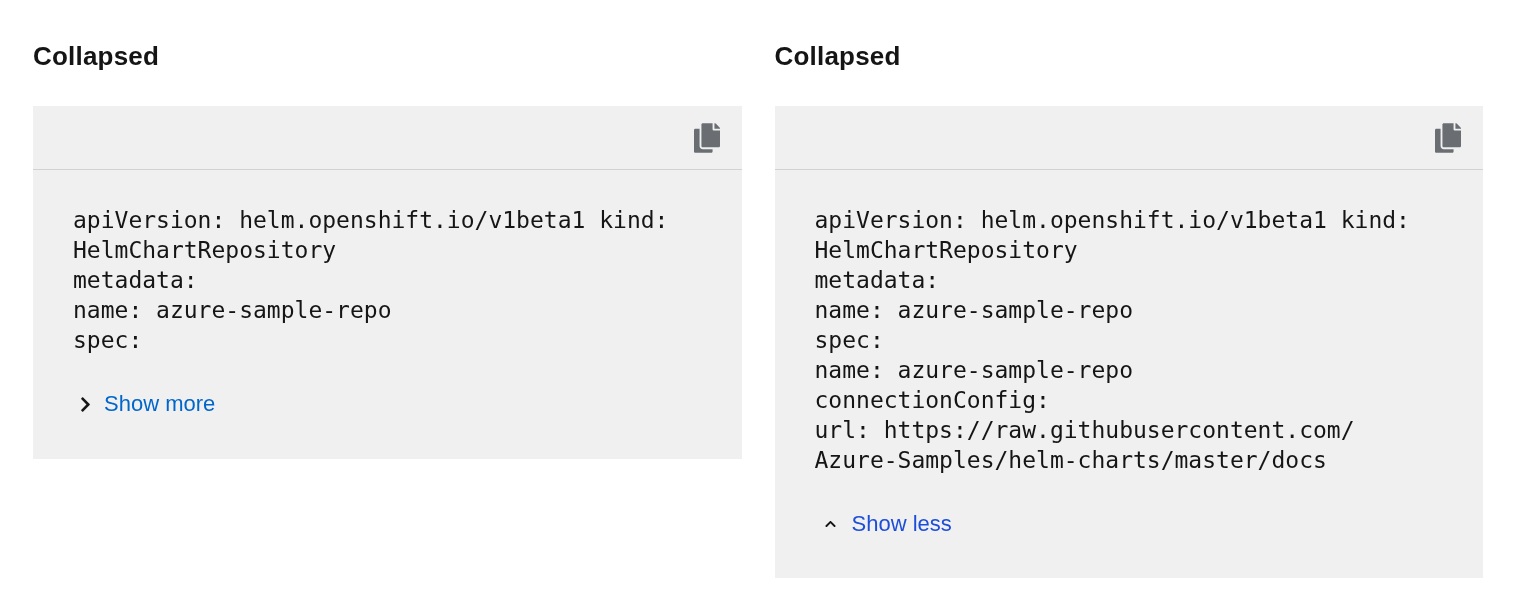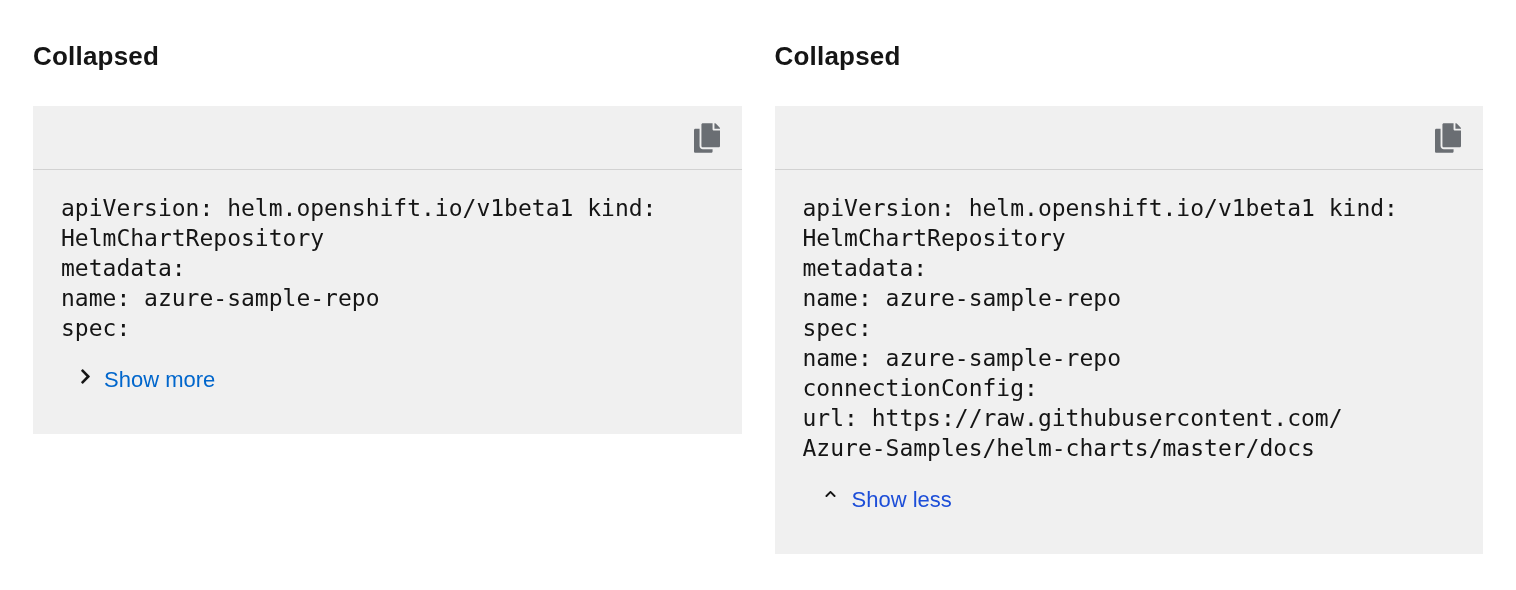--- a/index.html
+++ b/index.html
@@ -36,29 +36,30 @@
     border: none;
     padding: 2px 4px;
     margin: 0;
     cursor: pointer;
     display: flex;
     align-items: center;
   }
   .copy-btn svg { width: 26px; height: 30px; fill: #6a6e73; }
   .cb-body { padding: 23px 28px 42px 28px; }
   pre.code {
-    margin: 0;
+    margin: 12px;
     font-family: "DejaVu Sans Mono", "Liberation Mono", monospace;
     font-size: 23px;
     line-height: 30px;
     color: #151515;
     white-space: pre;
   }
   .toggle {
     display: inline-flex;
+    align-items: center;
     gap: 13px;
     margin: 25px 0 0 19px;
     padding: 0;
     background: none;
     border: none;
     cursor: pointer;
     font-family: "Liberation Sans", sans-serif;
     font-size: 22px;
     line-height: 24px;
   }

